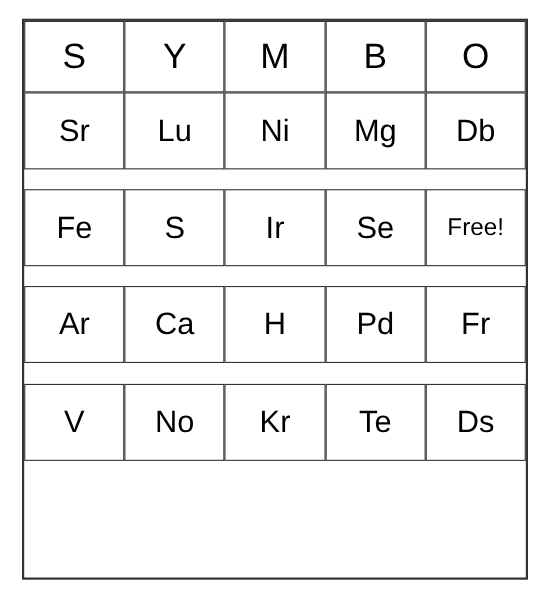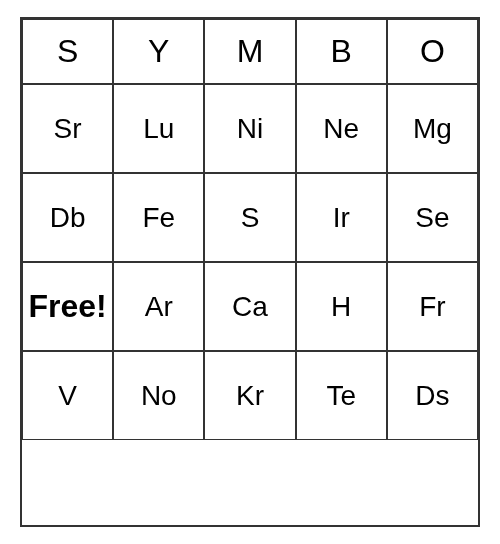--- a/index.html
+++ b/index.html
@@ -38,50 +38,50 @@
       height: 65px;
     }
 
     .cell {
       border: 1px solid #333;
       display: flex;
       align-items: center;
       justify-content: center;
       font-size: 28px;
       font-weight: normal;
-      height: 89px;
+      height: 70px;
     }
 
     .cell.free {
-      font-size: 32px;
-      font-weight: bold;
+      font-size: 22px;
+      font-weight: normal;
     }
   </style>
 </head>
 <body>
 
 <div class="bingo-card">
 <div class="header-cell">S</div>
     <div class="header-cell">Y</div>
     <div class="header-cell">M</div>
     <div class="header-cell">B</div>
     <div class="header-cell">O</div>
     <div class="cell">Sr</div>
     <div class="cell">Lu</div>
     <div class="cell">Ni</div>
-    <div class="cell">Ne</div>
     <div class="cell">Mg</div>
     <div class="cell">Db</div>
     <div class="cell">Fe</div>
     <div class="cell">S</div>
     <div class="cell">Ir</div>
     <div class="cell">Se</div>
     <div class="cell free">Free!</div>
     <div class="cell">Ar</div>
     <div class="cell">Ca</div>
     <div class="cell">H</div>
+    <div class="cell">Pd</div>
     <div class="cell">Fr</div>
     <div class="cell">V</div>
     <div class="cell">No</div>
     <div class="cell">Kr</div>
     <div class="cell">Te</div>
     <div class="cell">Ds</div>
   </div>
 
 </body></html>

